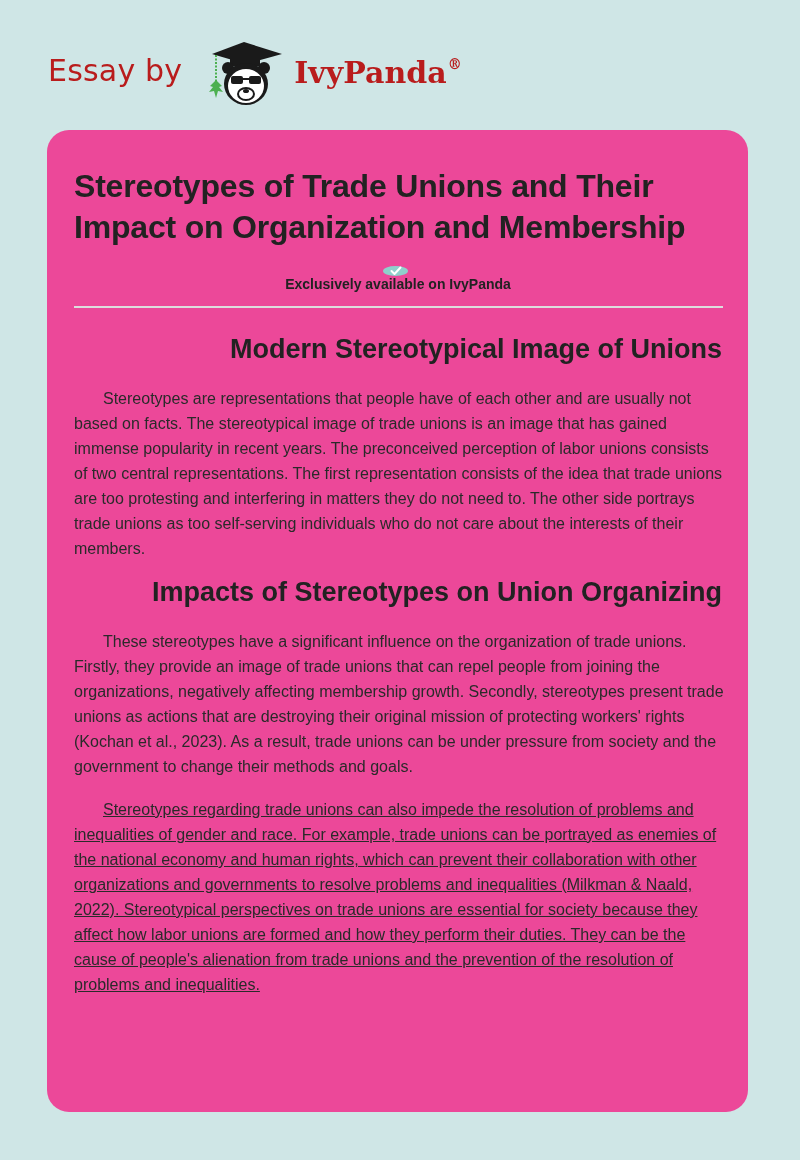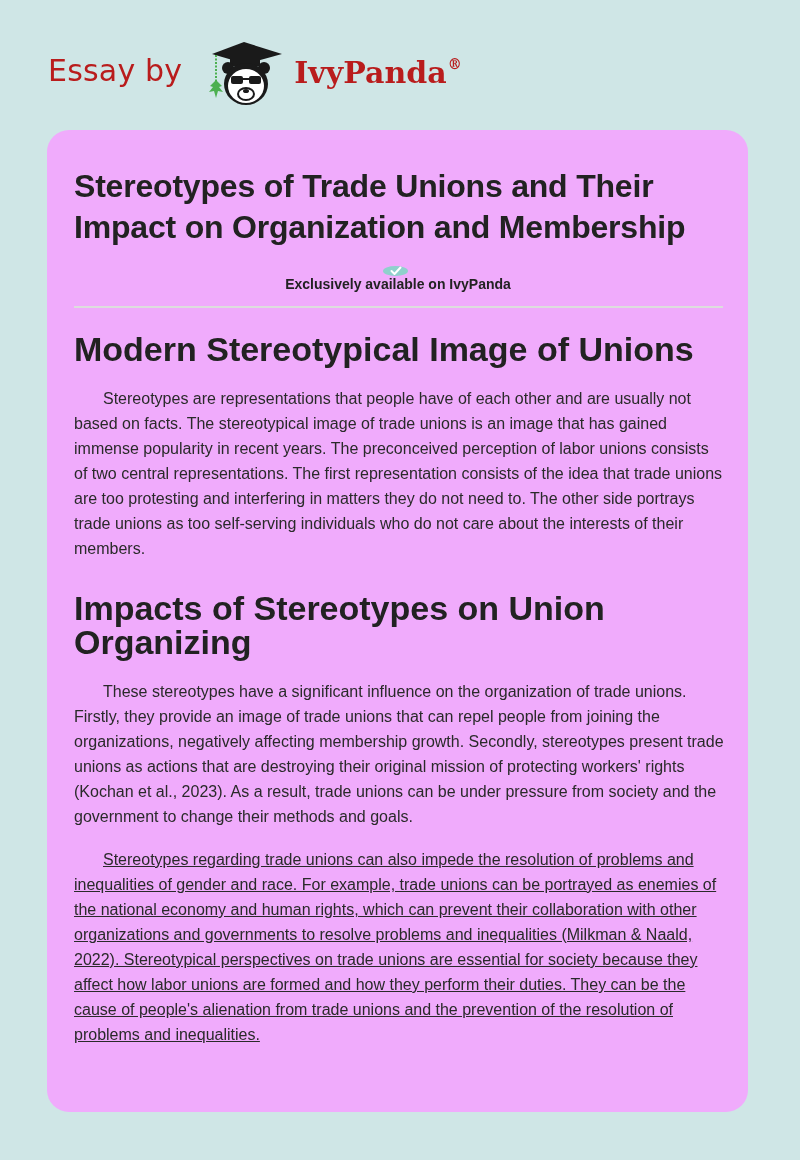--- a/index.html
+++ b/index.html
@@ -35,21 +35,21 @@
     color: #b91c1c;
   }
   .brand-name sup { font-size: 14px; vertical-align: 14px; margin-left: 1px; }
 
   .card {
     position: absolute;
     left: 47px;
     top: 130px;
     width: 701px;
     height: 982px;
-    background: #f0abfc;
+    background: #ec4899;
     border-radius: 22px;
     padding: 36px 26px 0 27px;
   }
   .title {
     font-size: 32px;
     line-height: 41px;
     font-weight: bold;
     color: #222;
     letter-spacing: -0.2px;
   }
@@ -68,27 +68,28 @@
     margin-right: 5px;
   }
   .badge-text { font-size: 14px; font-weight: bold; color: #222; }
   .divider {
     height: 2px;
     background: #dddddd;
     margin-top: 14px;
     width: 649px;
   }
   h2 {
-    font-size: 34px;
+    font-size: 27px;
     line-height: 34px;
     font-weight: bold;
     color: #222;
+    text-align: right;
   }
   .h2-first { margin-top: 24px; }
-  .h2-second { margin-top: 30px; }
+  .h2-second { margin-top: 14px; }
   p {
     font-size: 16px;
     line-height: 25px;
     color: #2a2a2a;
     text-indent: 29px;
     width: 652px;
   }
   .p-after-h { margin-top: 20px; }
   .p-next { margin-top: 18px; text-decoration: underline; }
 </style>

